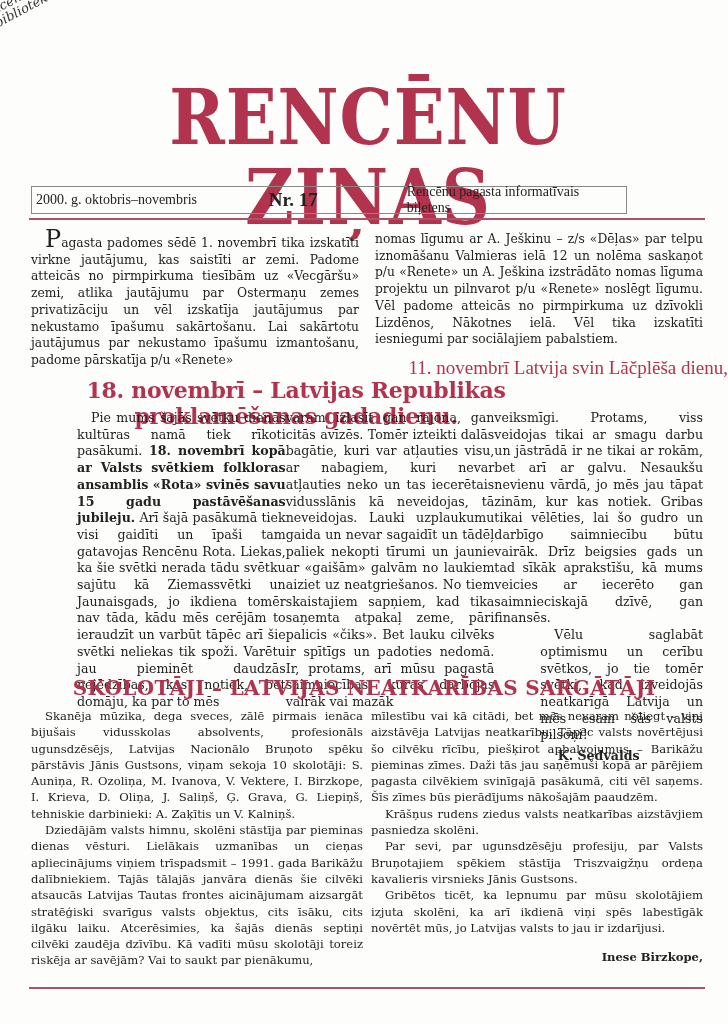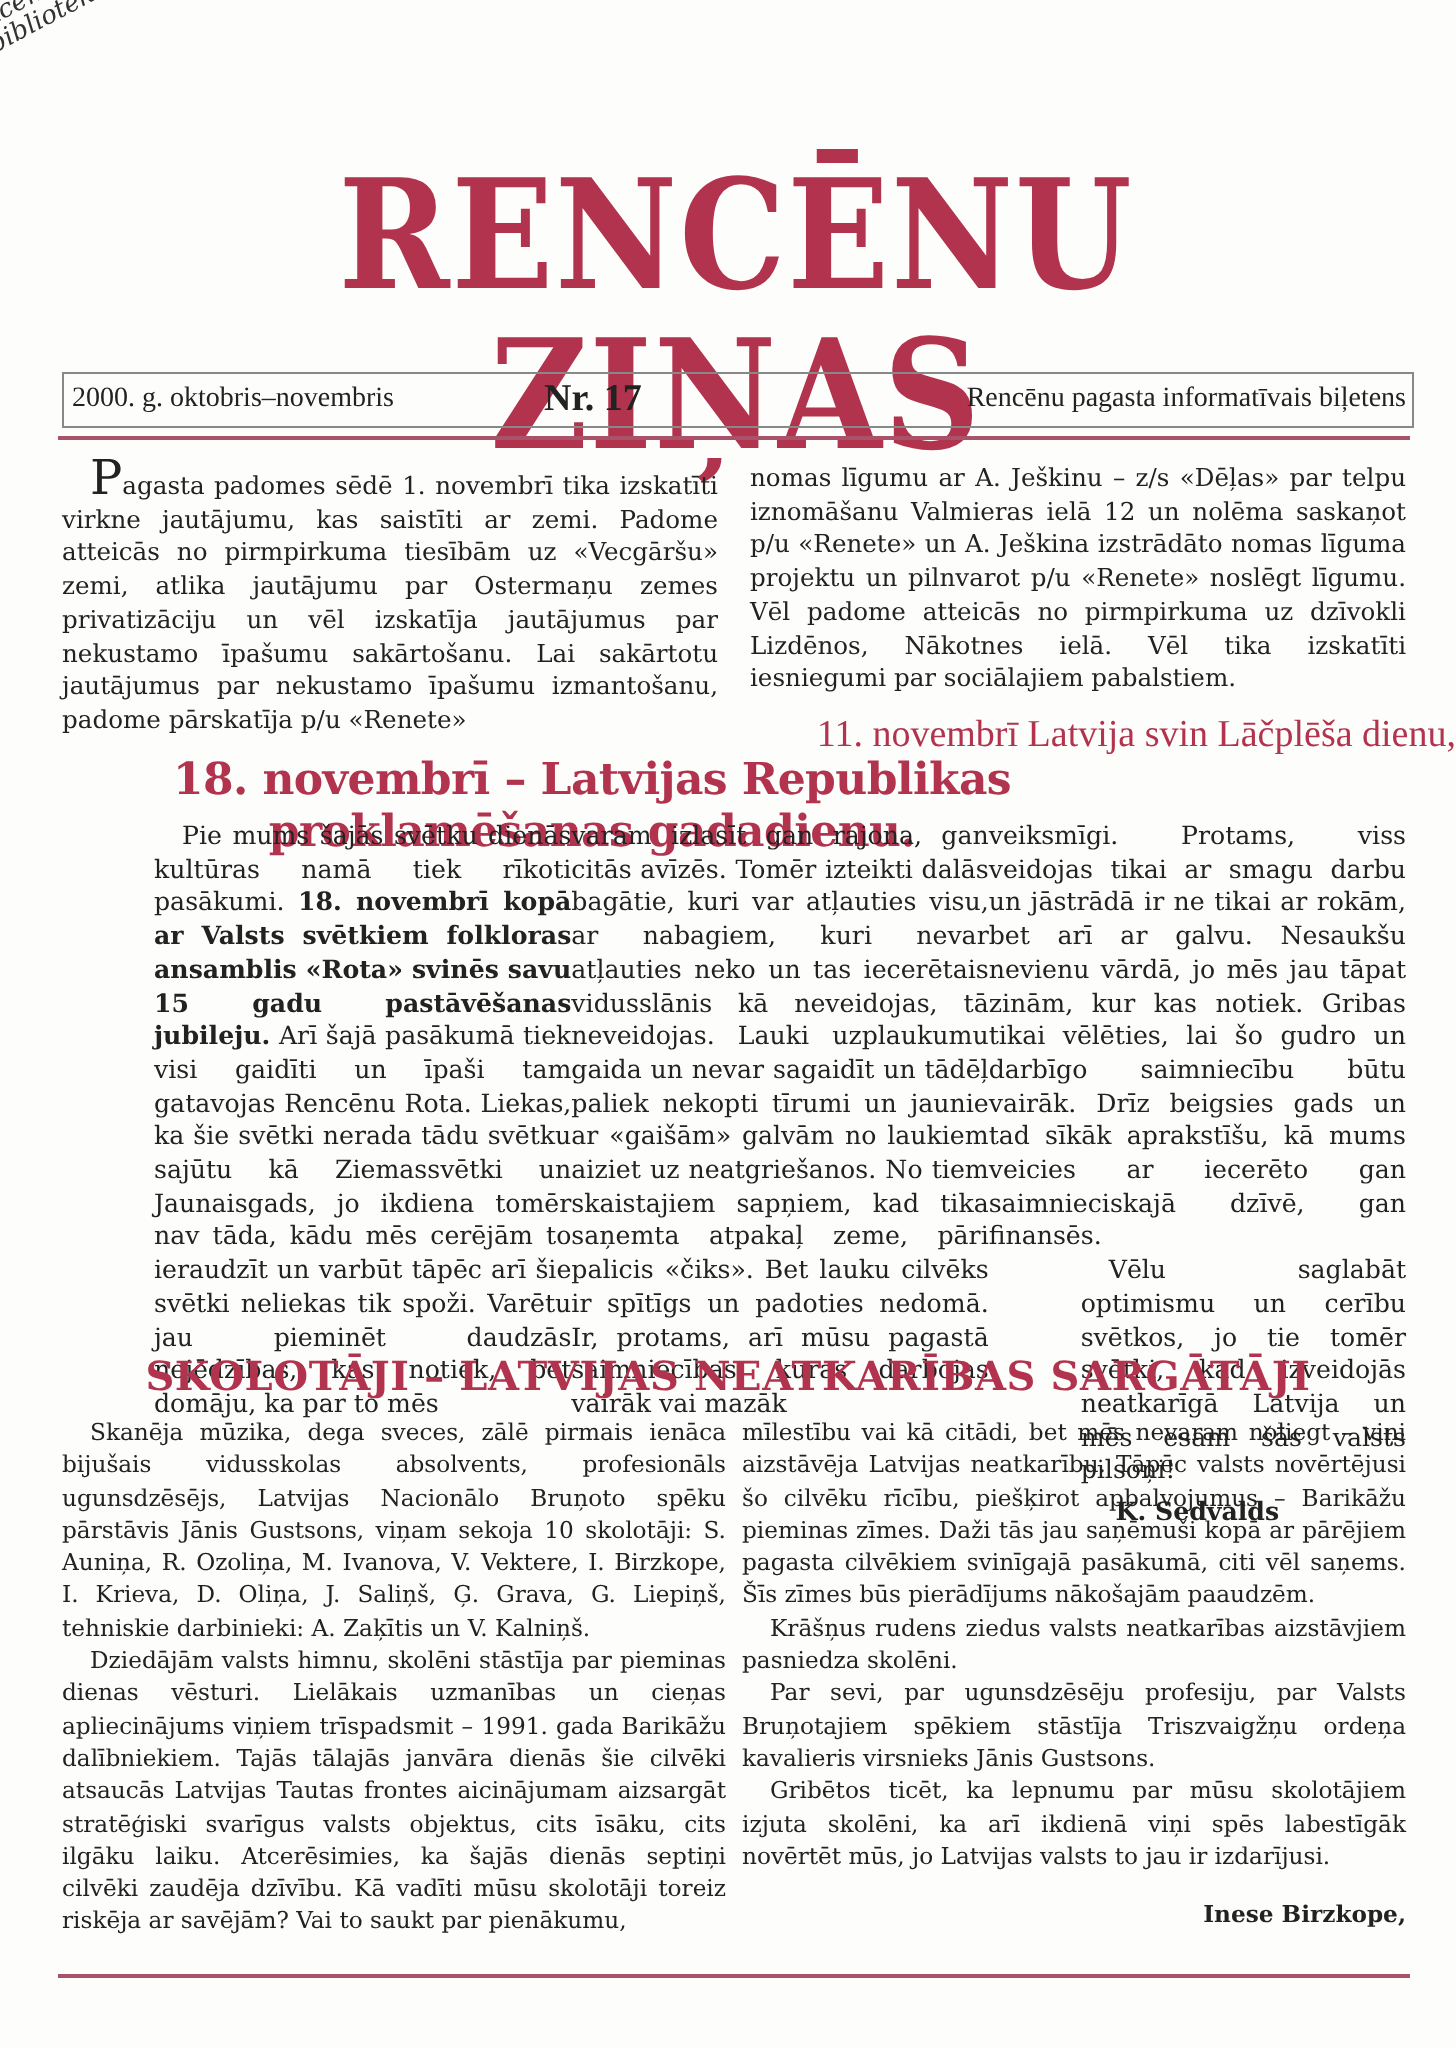--- a/index.html
+++ b/index.html
@@ -5,21 +5,21 @@
   html, body { margin:0; padding:0; }
   body { width:728px; height:1024px; background:#fdfdfb; position:relative; overflow:hidden;
          font-family:"DejaVu Serif", serif; color:#222; }
   .hand { position:absolute; left:2px; top:6px; width:120px; height:60px;
           font-family:"DejaVu Serif", serif; font-style:italic; font-size:13px; color:#333;
           transform:rotate(-28deg); transform-origin:left bottom; line-height:13px; }
   .hand span { display:block; }
   .masthead { position:absolute; left:38px; top:78px; width:660px; text-align:center;
               font-family:"DejaVu Serif", serif; font-weight:bold; font-size:76px; letter-spacing:1px;
               color:#b2334d; line-height:80px; transform:scaleX(0.88); transform-origin:center; }
-  .infobar { position:absolute; left:31px; top:186px; width:676px; height:28px; border:1px solid #888;
+  .infobar { position:absolute; left:31px; top:186px; width:596px; height:28px; border:1px solid #888;
              box-sizing:border-box; display:flex; align-items:center; font-size:13px; font-family:"Liberation Serif", serif; }
   .infobar .date { padding-left:4px; width:210px; font-size:14px; }
   .infobar .nr { font-weight:bold; font-size:19px; width:140px; padding-left:26px; font-family:"Liberation Serif", serif; }
   .infobar .sub { margin-left:auto; padding-right:3px; font-size:14px; }
   .rule { position:absolute; left:29px; width:676px; height:2px; background:#a8536a; }
   .rule.top { top:218px; }
   .rule.bottom { top:987px; }
   .cols2 { position:absolute; left:31px; width:672px; display:flex; justify-content:space-between; }
   .col { font-size:12.3px; line-height:16.7px; text-align:justify; }
   .lead { top:231px; }

